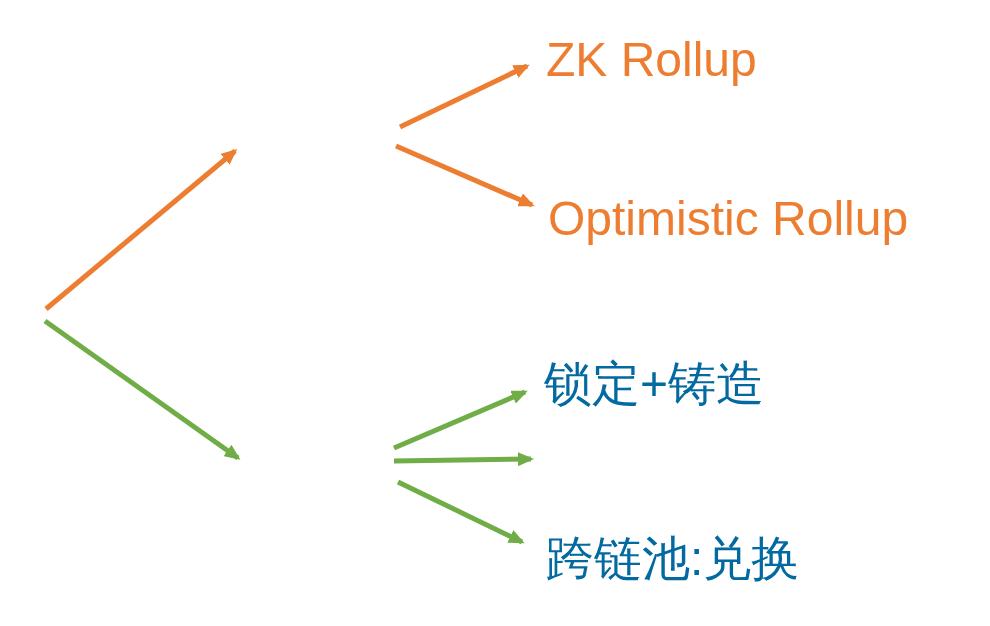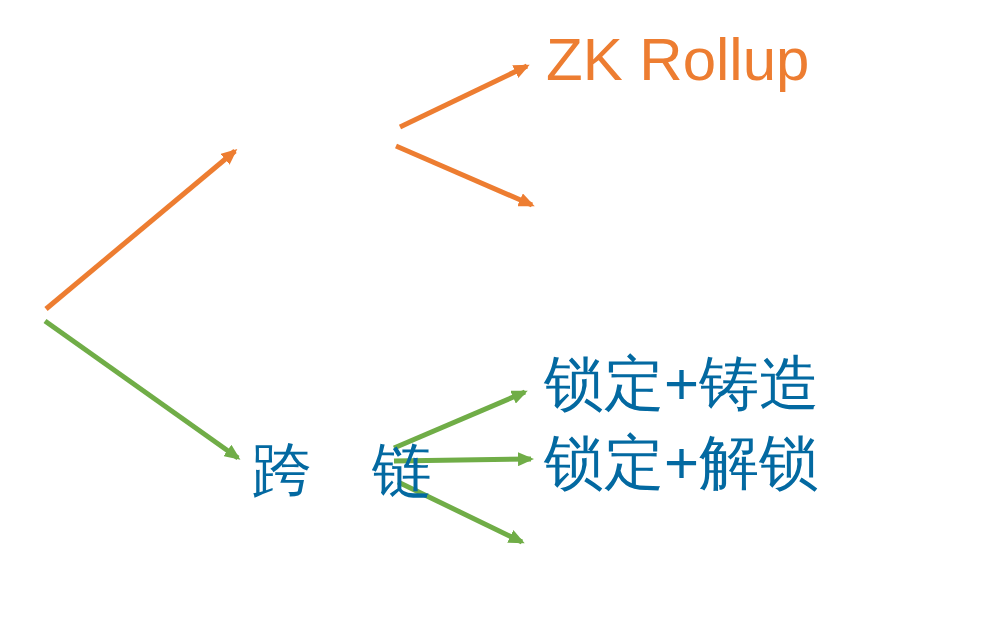--- a/index.html
+++ b/index.html
@@ -17,21 +17,21 @@
   }
   #edges {
     position: absolute;
     left: 0;
     top: 0;
     width: 990px;
     height: 626px;
   }
   .node-label {
     position: absolute;
-    font-size: 60px;
+    font-size: 48px;
     line-height: 54px;
     white-space: nowrap;
     font-weight: 400;
   }
   .orange { color: #ED7D31; }
   .green  { color: #0369a1; }
 
   
   #lbl-cross-layer       { left: 248px; top: 115px; }
   #lbl-zk-rollup         { left: 546px; top: 33px;  }
@@ -60,23 +60,23 @@
     <line x1="400" y1="127" x2="527" y2="66" stroke="#ED7D31" stroke-width="5" marker-end="url(#arrow-orange)"></line>
     <line x1="396" y1="146" x2="532" y2="205" stroke="#ED7D31" stroke-width="5" marker-end="url(#arrow-orange)"></line>
 
     <line x1="45" y1="321" x2="238" y2="458" stroke="#70AD47" stroke-width="5" marker-end="url(#arrow-green)"></line>
     <line x1="394" y1="448" x2="525" y2="392" stroke="#70AD47" stroke-width="5" marker-end="url(#arrow-green)"></line>
     <line x1="394" y1="461" x2="531" y2="459" stroke="#70AD47" stroke-width="5" marker-end="url(#arrow-green)"></line>
     <line x1="398" y1="482" x2="522" y2="542" stroke="#70AD47" stroke-width="5" marker-end="url(#arrow-green)"></line>
   </svg>
 
 
-  <div id="lbl-cross-chain" class="node-label green">跨　链</div>
 
   <div id="lbl-zk-rollup" class="node-label orange">ZK Rollup</div>
 
+  <div id="lbl-optimistic-rollup" class="node-label orange">Optimistic Rollup</div>
 
   <div id="lbl-lock-mint" class="node-label green">锁定+铸造</div>
 
-  <div id="lbl-lock-unlock" class="node-label green">锁定+解锁</div>
 
+  <div id="lbl-pool-swap" class="node-label green">跨链池:兑换</div>
 
 </div>
 
 </body></html>

